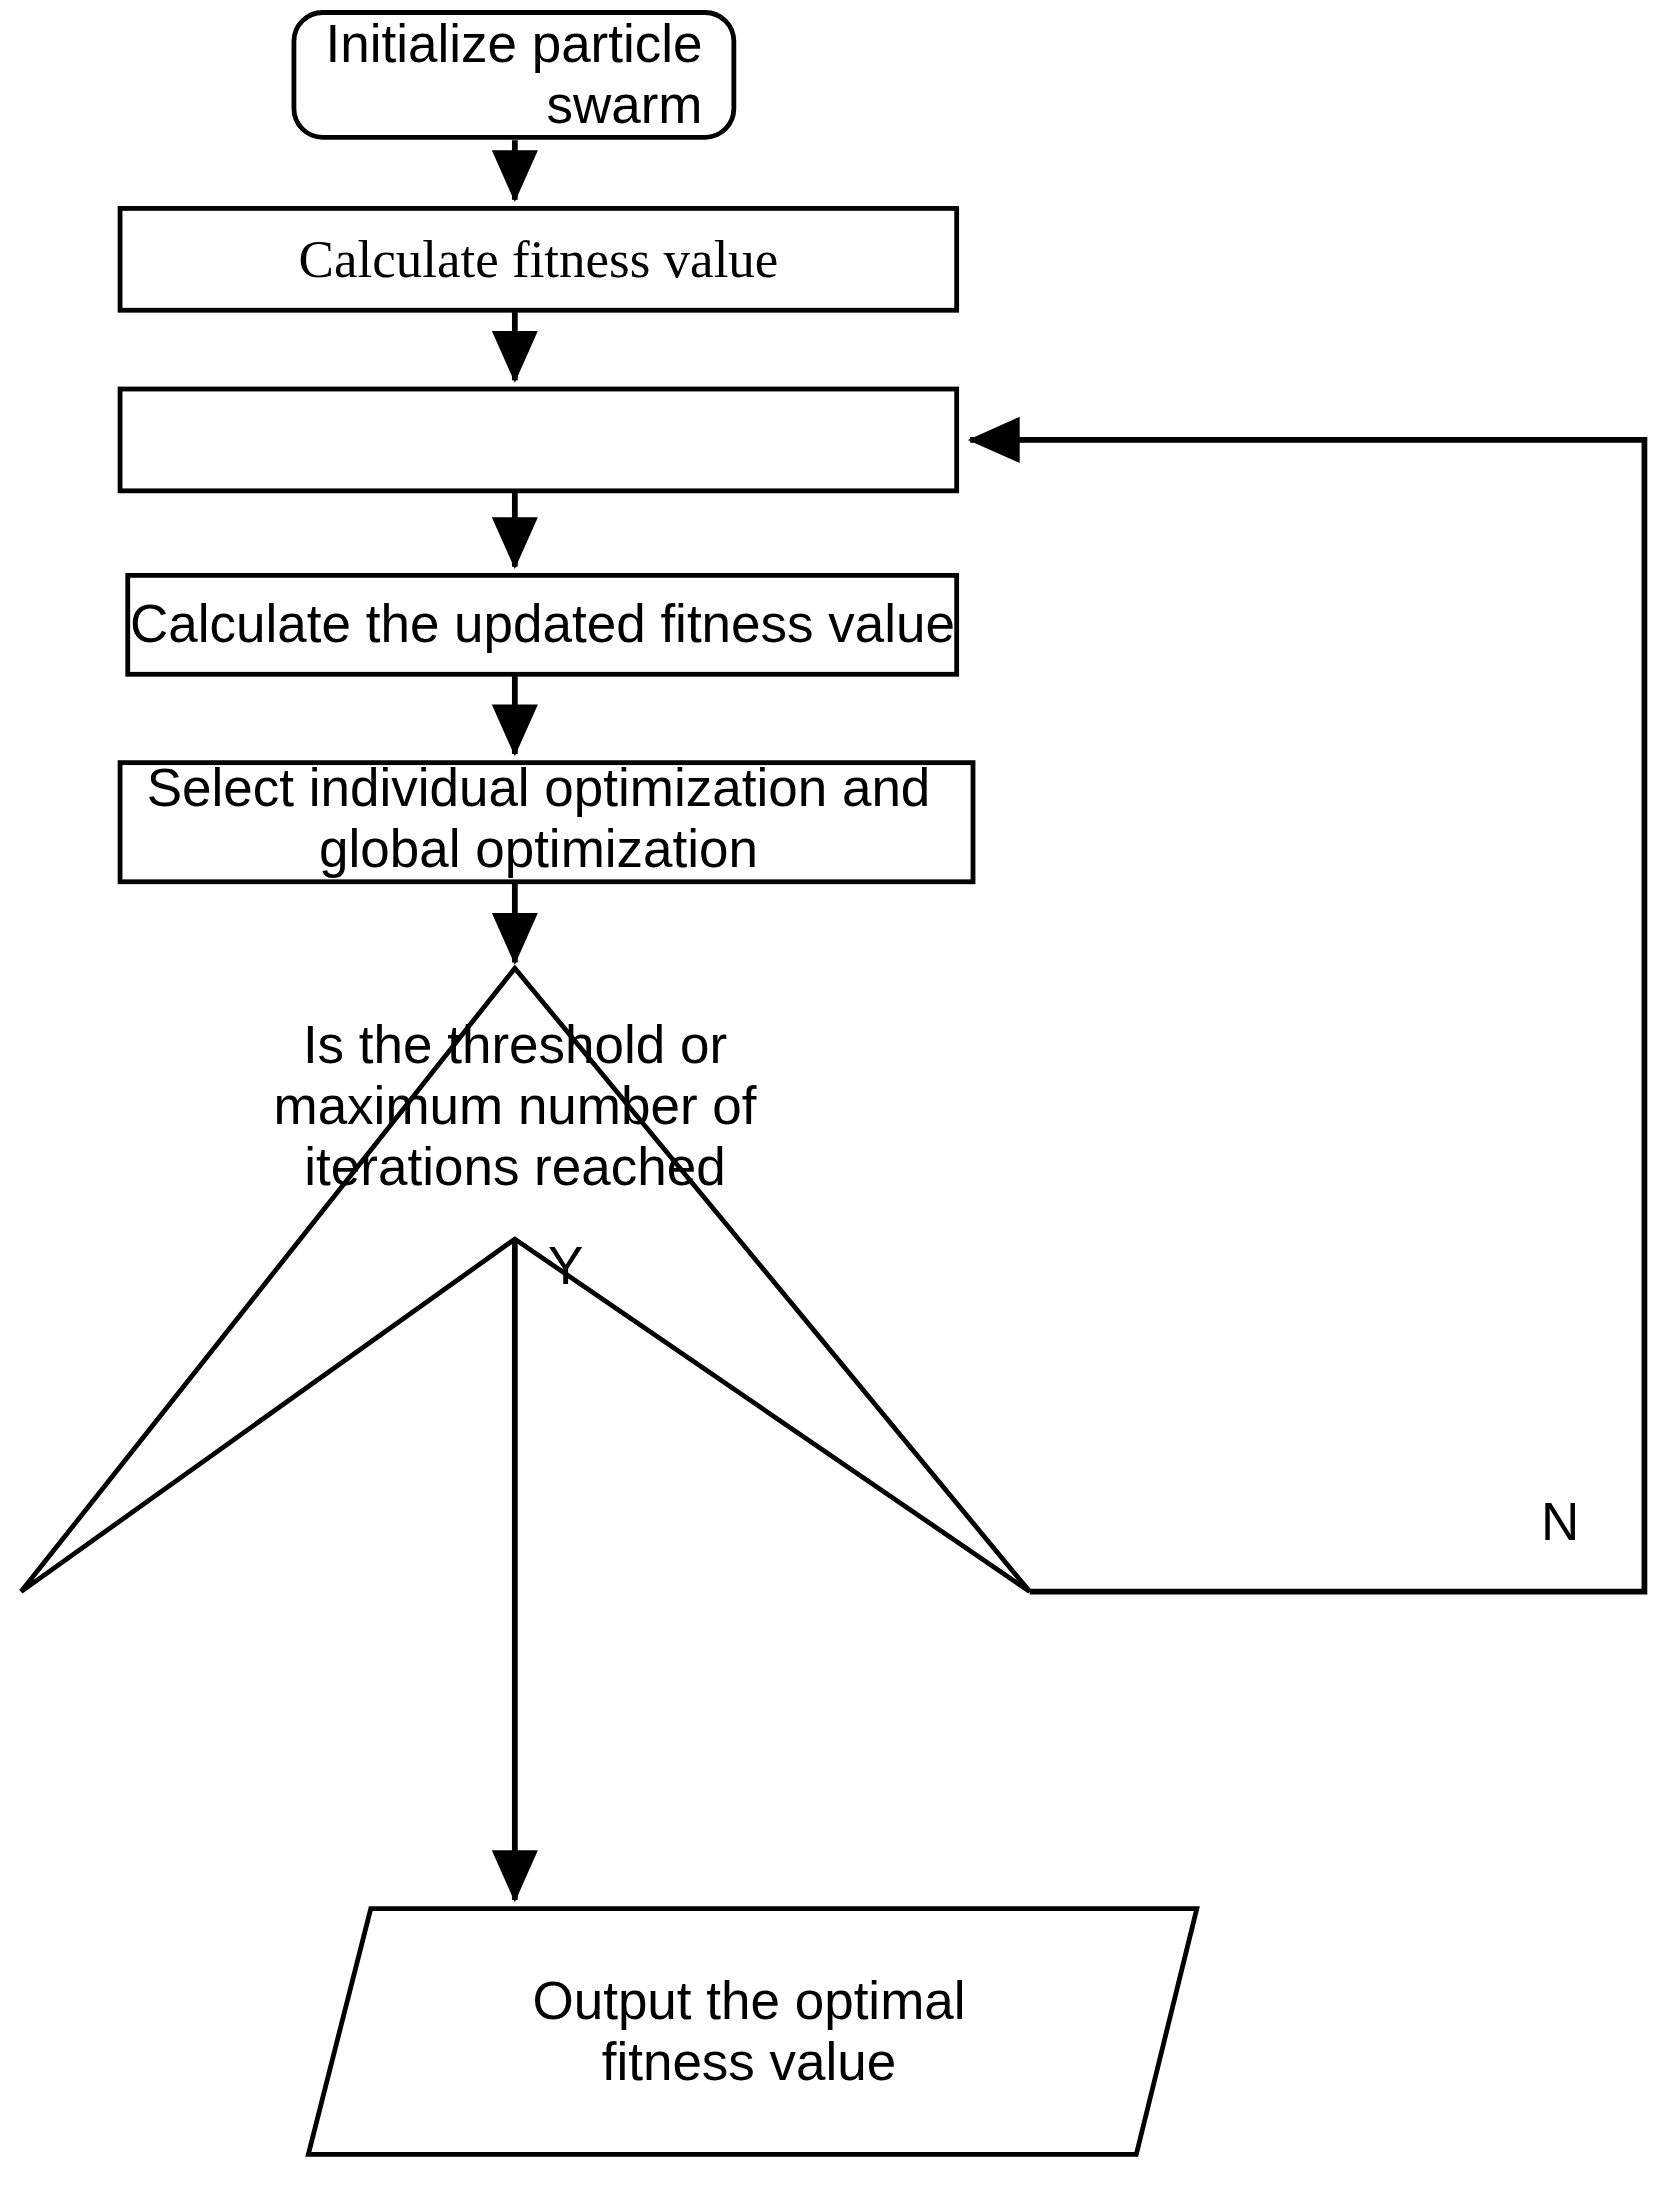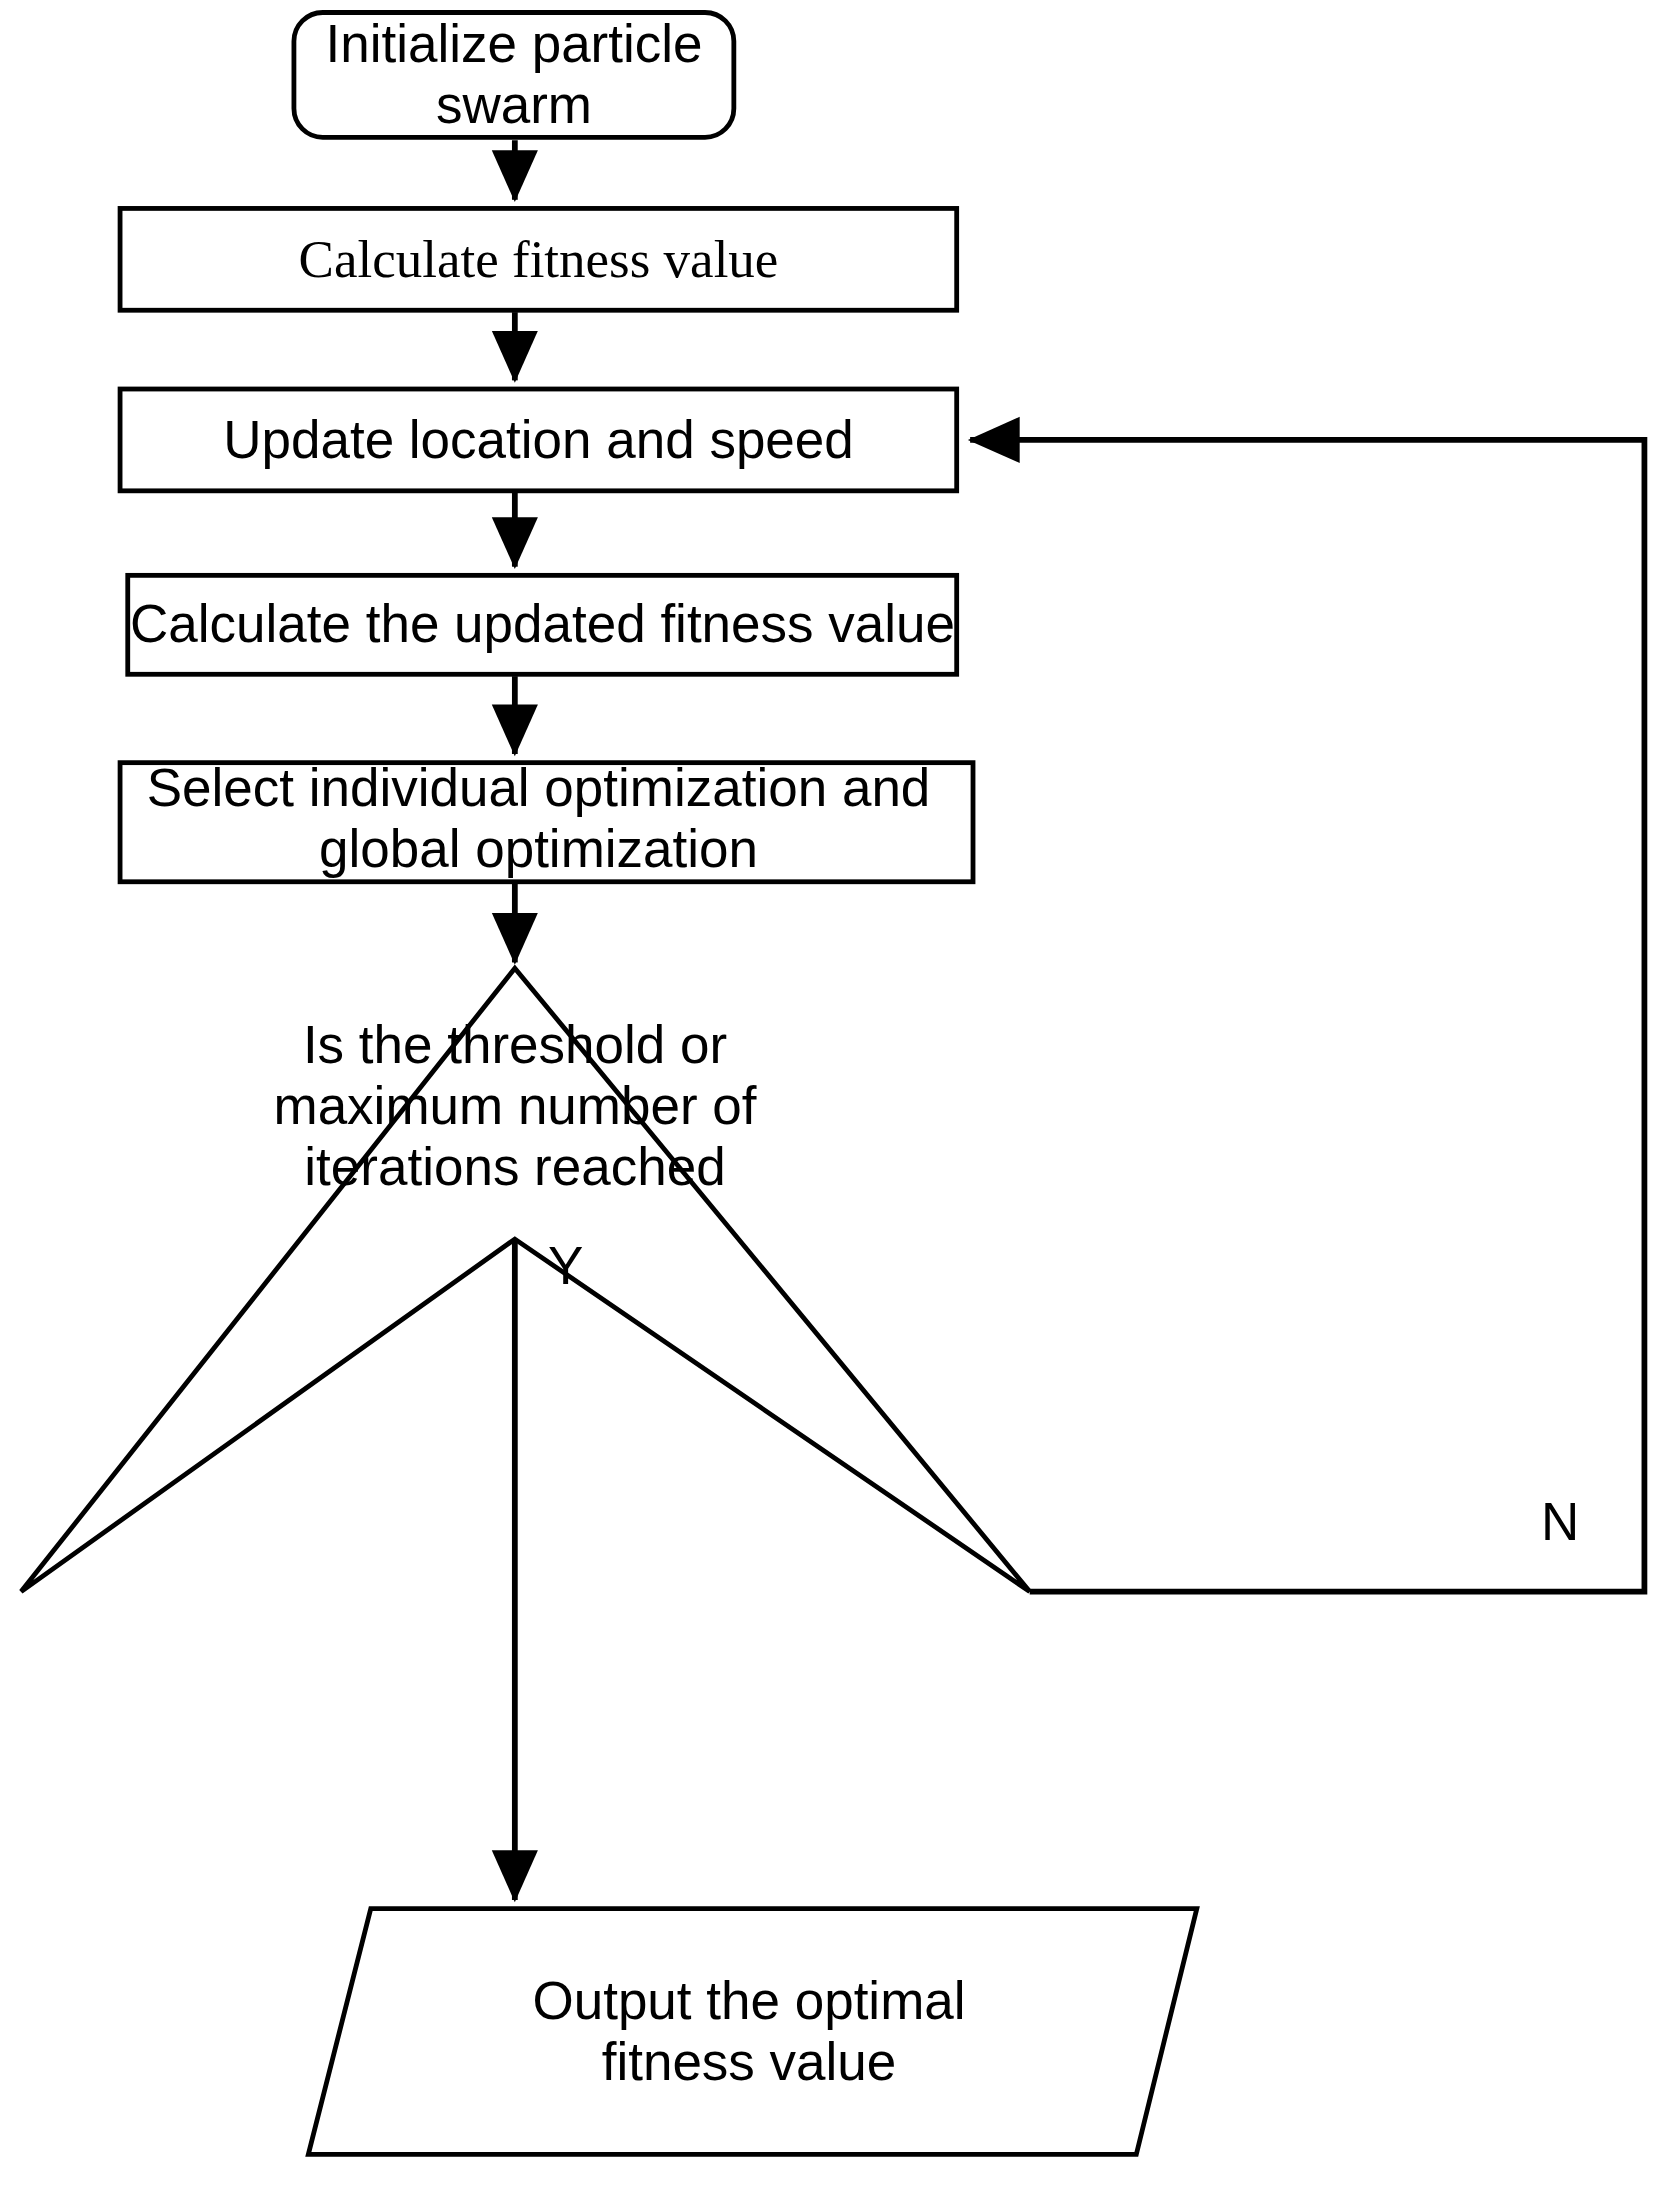--- a/index.html
+++ b/index.html
@@ -79,26 +79,25 @@
 
     <line x1="536" y1="704" x2="536" y2="785" stroke="#000000" stroke-width="6" marker-end="url(#arrowhead)"></line>
 
     <line x1="536" y1="920" x2="536" y2="1002" stroke="#000000" stroke-width="6" marker-end="url(#arrowhead)"></line>
 
     <line x1="536" y1="1292" x2="536" y2="1978" stroke="#000000" stroke-width="6" marker-end="url(#arrowhead)"></line>
 
     <path d="M1072,1657 L1712,1657 L1712,458 L1010,458" fill="none" stroke="#000000" stroke-width="6" marker-end="url(#arrowhead)"></path>
   </svg>
 
-  <div class="node-label" style="left:294px; top:12.5px; width:440px; height:125px;">Initialize particle
+  <div class="node-label" style="left:294px; top:12.5px; width:440px; height:125px;text-align:right;">Initialize particle
 swarm</div>
 
   <div class="node-label" style="left:120px; top:208px; width:837px; height:102px;font-family:Liberation Serif, serif;">Calculate fitness value</div>
 
-  <div class="node-label" style="left:120px; top:389px; width:837px; height:102px;">Update location and speed</div>
 
   <div class="node-label" style="left:128px; top:575px; width:829px; height:99px;">Calculate the updated fitness value</div>
 
   <div class="node-label" style="left:112px; top:759px; width:853px; height:119px;">Select individual optimization and
 global optimization</div>
 
   <div class="node-label" style="left:227px; top:1001px; width:576px; height:211px;">Is the threshold or
 maximum number of
 iterations reached</div>
 

